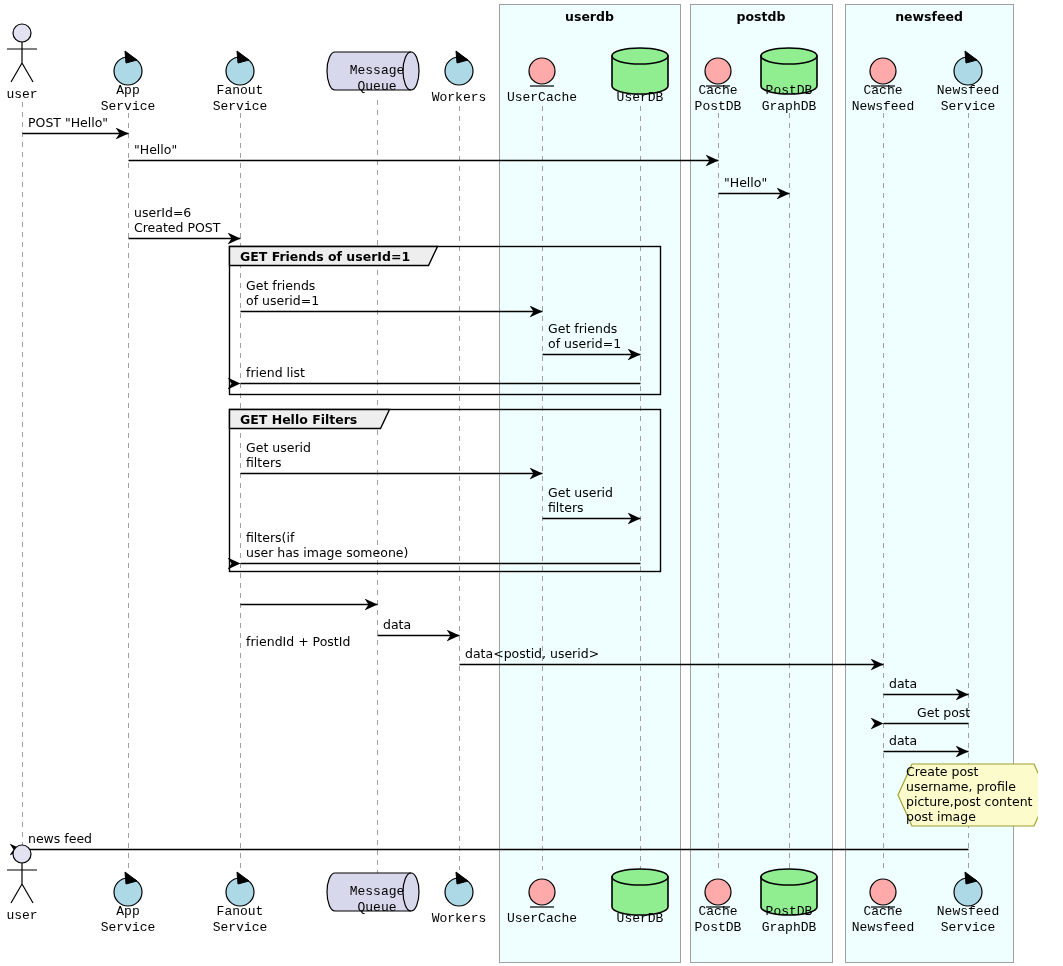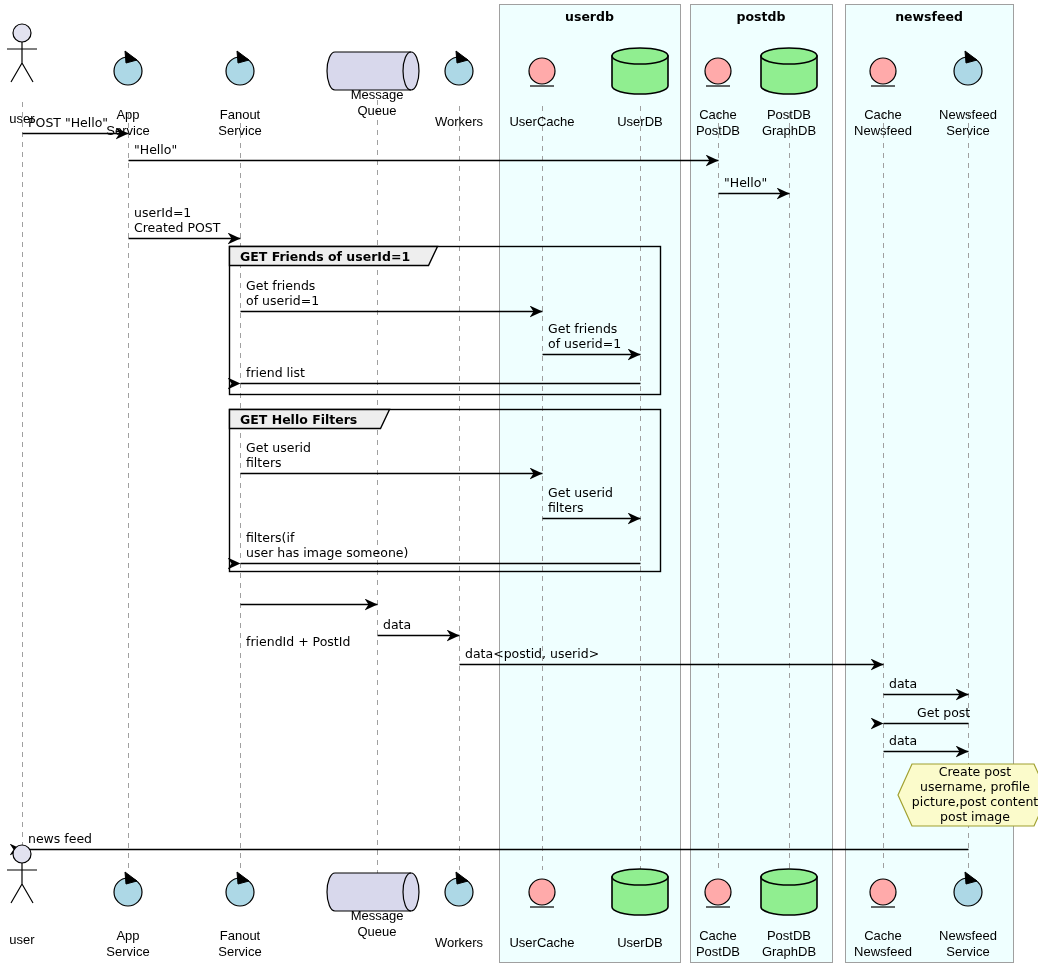--- a/index.html
+++ b/index.html
@@ -53,27 +53,26 @@
   .note-txt {
     position: absolute;
     font-family: "DejaVu Sans", sans-serif;
     font-size: 12.5px;
     color: #000000;
     white-space: pre;
     line-height: 15px;
   }
   .part-name {
     position: absolute;
-    font-family: Liberation Sans, sans-serif;
+    font-family: Liberation Mono, monospace;
     font-size: 13px;
     color: #000000;
     white-space: pre;
     text-align: center;
     line-height: 15.5px;
-    margin-top: 24px;
   }
 </style>
 </head>
 <body>
 
 <div id="canvas">
 
   <svg class="layer" id="svg-layer" viewBox="0 0 1063 966" xmlns="http://www.w3.org/2000/svg">
     <defs>
       <marker id="arrHead" markerWidth="14" markerHeight="12" refX="13" refY="6" orient="auto" markerUnits="userSpaceOnUse">
@@ -259,39 +258,39 @@
 Newsfeed</div>
       <div class="part-name" style="left: 898px; top: 83px; width: 140px;">Newsfeed
 Service</div>
       <div class="part-name" style="left: 898px; top: 904px; width: 140px;">Newsfeed
 Service</div>
       <div class="grp-title" style="left: 240px; top: 249px;">GET Friends of userId=1</div>
       <div class="grp-title" style="left: 240px; top: 412px;">GET Hello Filters</div>
       <div class="lbl" style="left: 28px; top: 115.5px;">POST "Hello"</div>
       <div class="lbl" style="left: 134px; top: 142.5px;">"Hello"</div>
       <div class="lbl" style="left: 724px; top: 175.5px;">"Hello"</div>
-      <div class="lbl" style="left: 134px; top: 206px;">userId=1
+      <div class="lbl" style="left: 134px; top: 206px;">userId=6
 Created POST</div>
       <div class="lbl" style="left: 246px; top: 279px;">Get friends
 of userid=1</div>
       <div class="lbl" style="left: 548px; top: 322px;">Get friends
 of userid=1</div>
       <div class="lbl" style="left: 246px; top: 365.5px;">friend list</div>
       <div class="lbl" style="left: 246px; top: 441px;">Get userid
 filters</div>
       <div class="lbl" style="left: 548px; top: 486px;">Get userid
 filters</div>
       <div class="lbl" style="left: 246px; top: 531px;">filters(if
 user has image someone)</div>
       <div class="lbl" style="left: 246px; top: 586.5px; margin-top: 48px;">friendId + PostId</div>
       <div class="lbl" style="left: 383px; top: 617.5px;">data</div>
       <div class="lbl" style="left: 465px; top: 646.5px;">data&lt;postid, userid&gt;</div>
       <div class="lbl" style="left: 889px; top: 676.5px;">data</div>
       <div class="lbl" style="left: 877px; top: 705.5px; margin-left: 40px;">Get post</div>
       <div class="lbl" style="left: 889px; top: 733.5px;">data</div>
       <div class="lbl" style="left: 28px; top: 831.5px; text-align: center;">news feed</div>
-      <div class="note-txt" style="left: 906px; top: 764px; width: 138px; text-align: center;">Create post
+      <div class="note-txt" style="left: 906px; top: 764px; width: 138px;">Create post
 username, profile
 picture,post content
 post image</div>
     </div>
 
 </div>
 
 </body></html>

